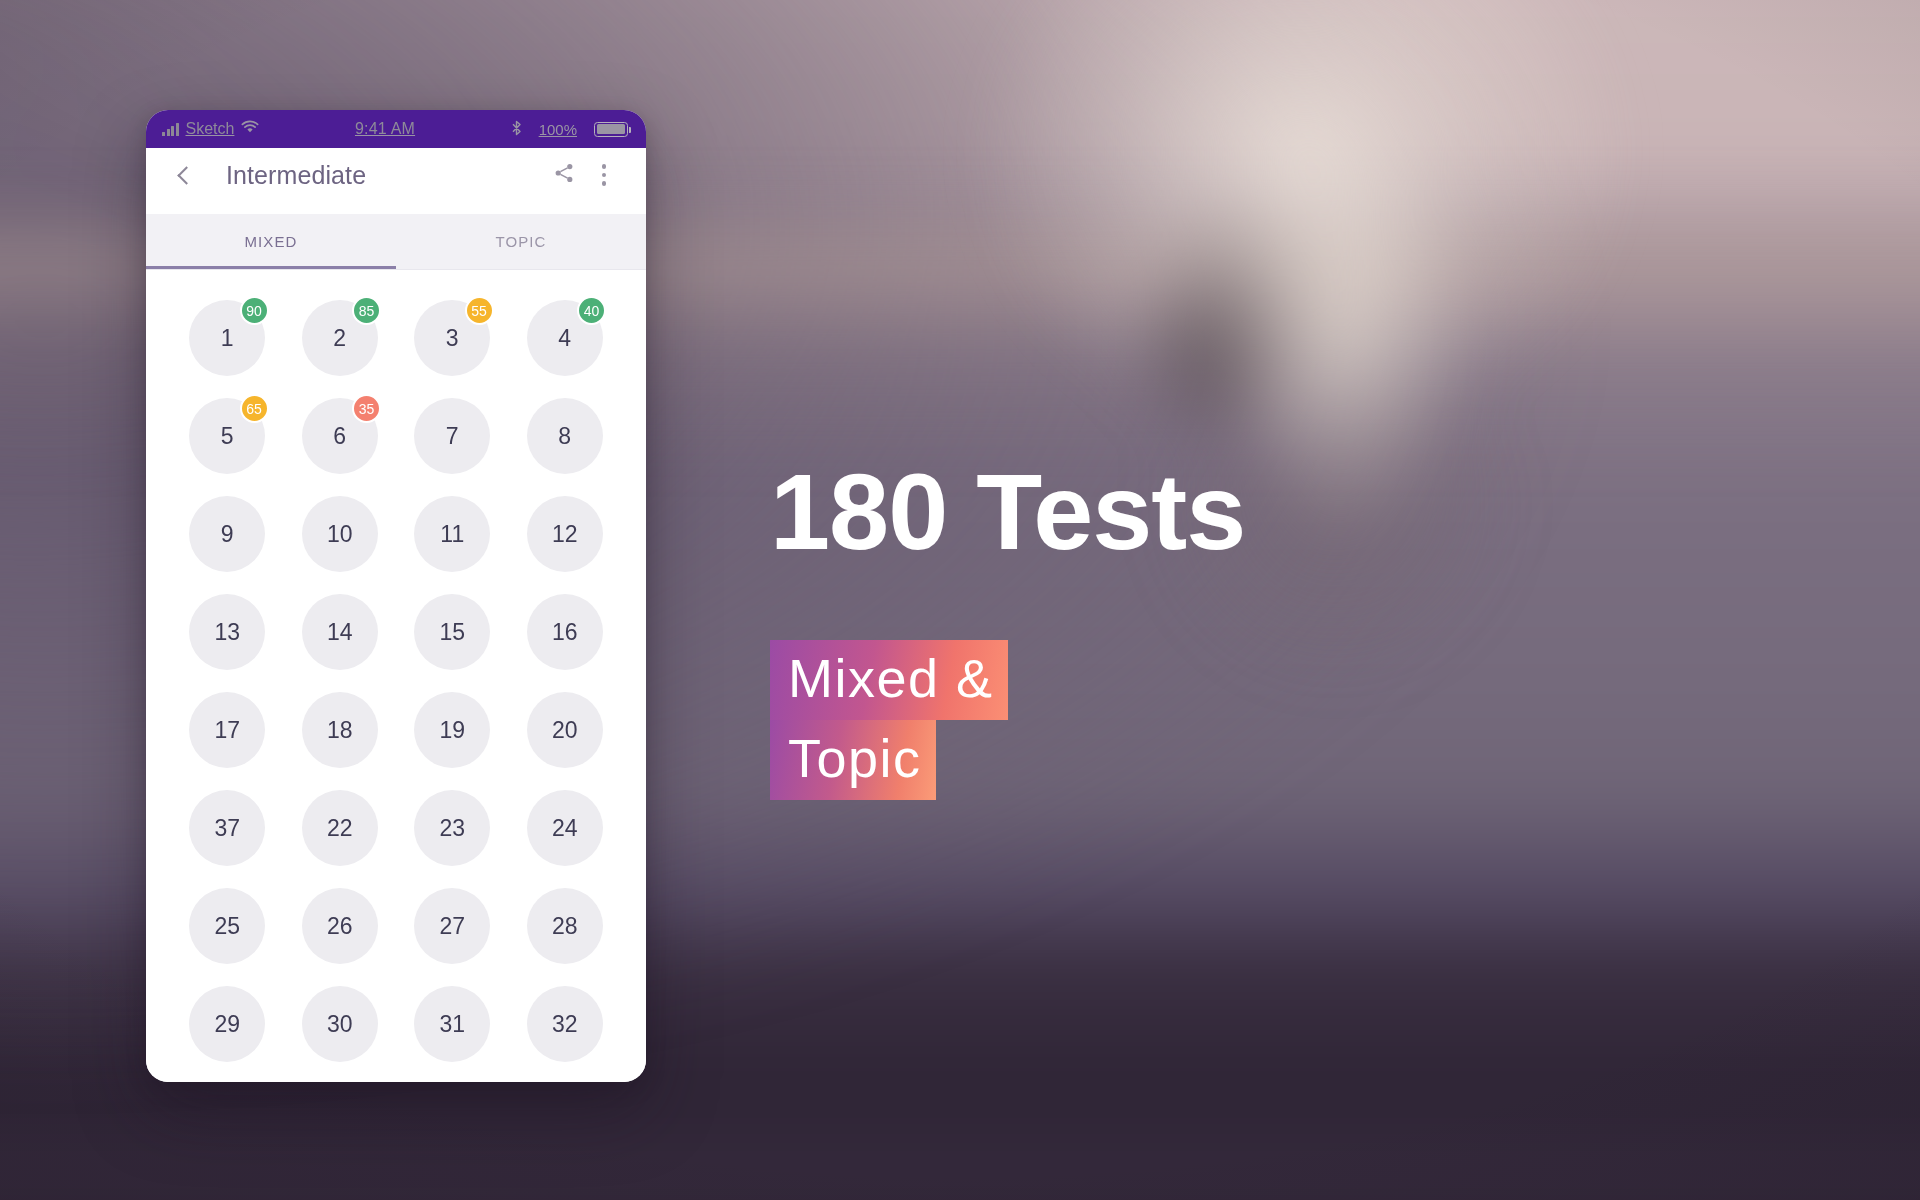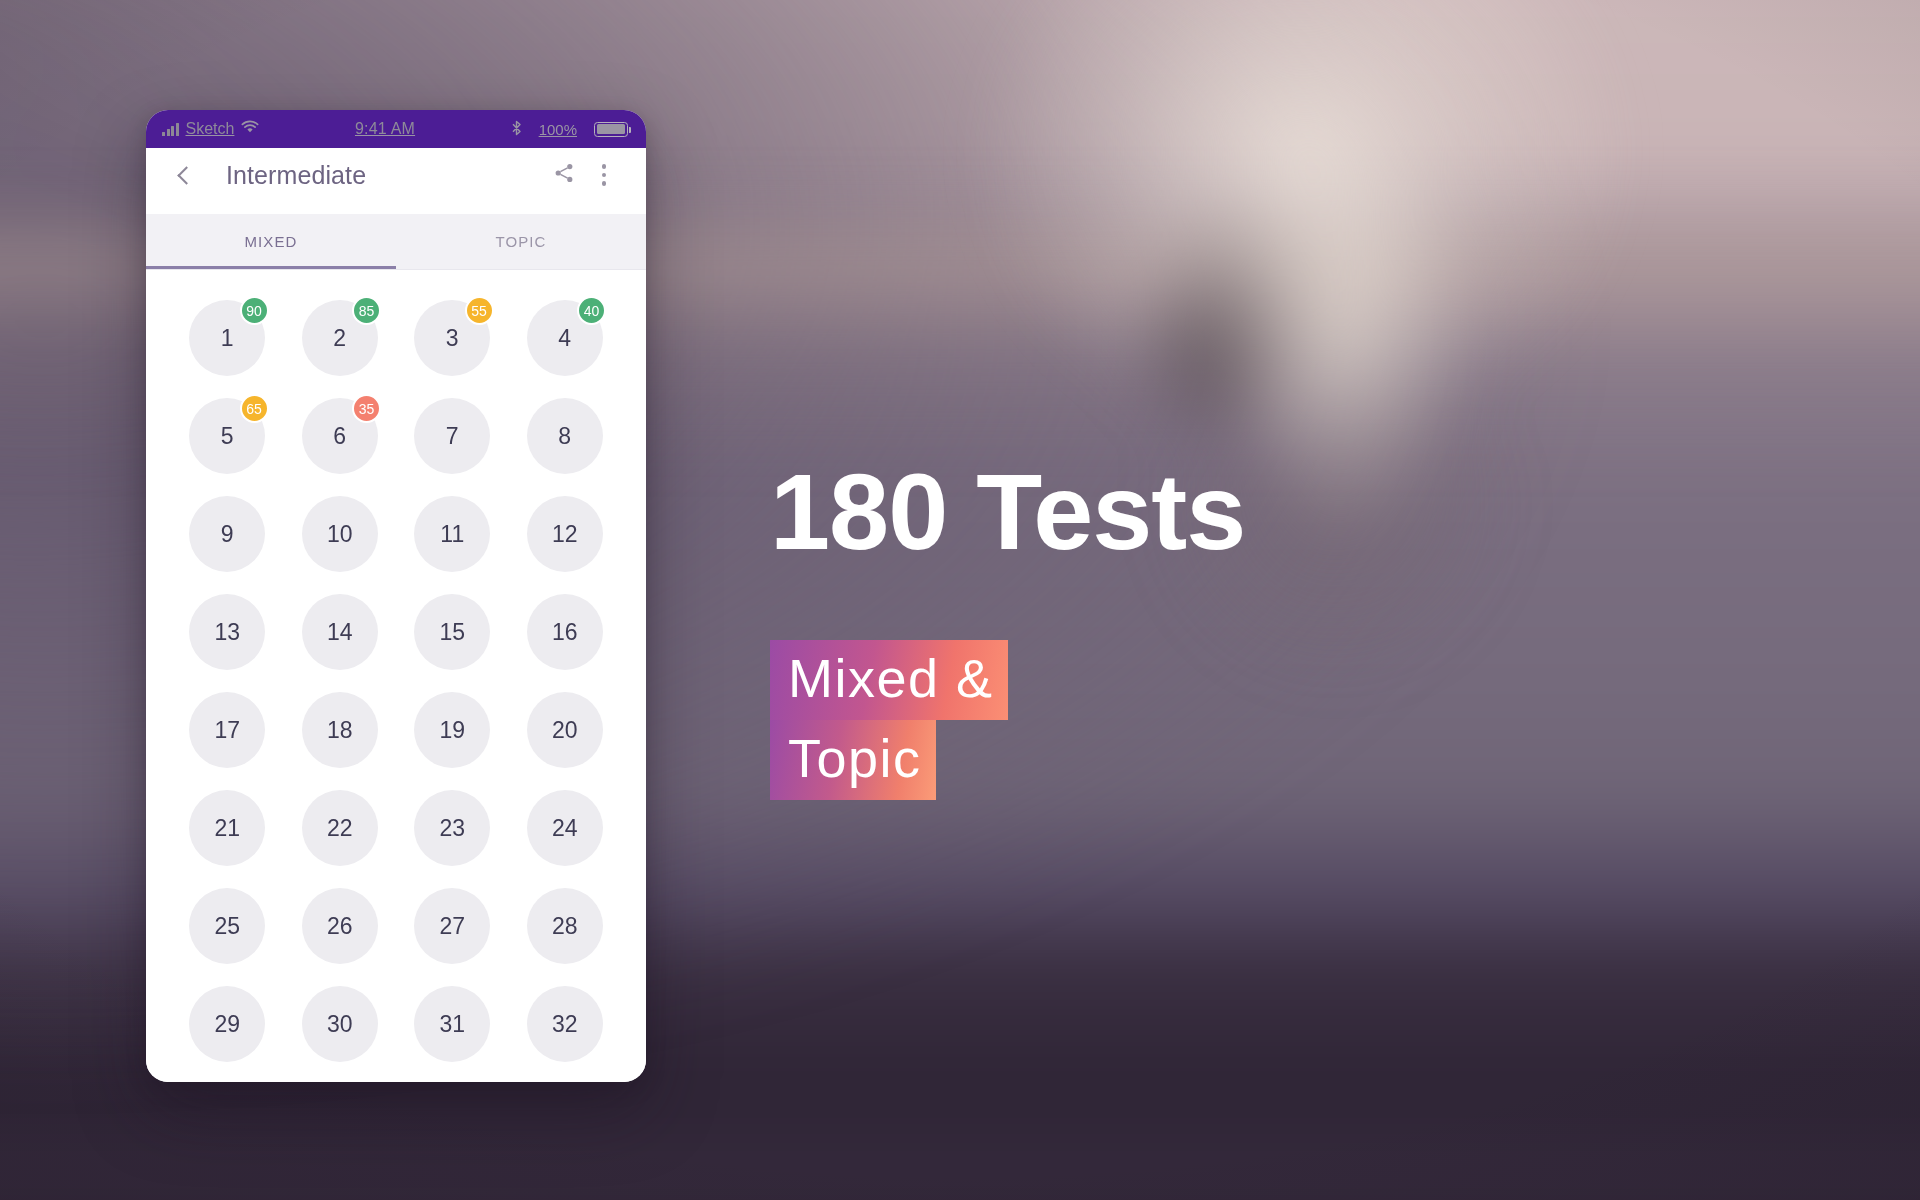--- a/index.html
+++ b/index.html
@@ -347,21 +347,21 @@
         <div class="cell">
           <div class="bubble">18</div>
         </div>
         <div class="cell">
           <div class="bubble">19</div>
         </div>
         <div class="cell">
           <div class="bubble">20</div>
         </div>
         <div class="cell">
-          <div class="bubble">21</div>
+          <div class="bubble">37</div>
         </div>
         <div class="cell">
           <div class="bubble">22</div>
         </div>
         <div class="cell">
           <div class="bubble">23</div>
         </div>
         <div class="cell">
           <div class="bubble">24</div>
         </div>

